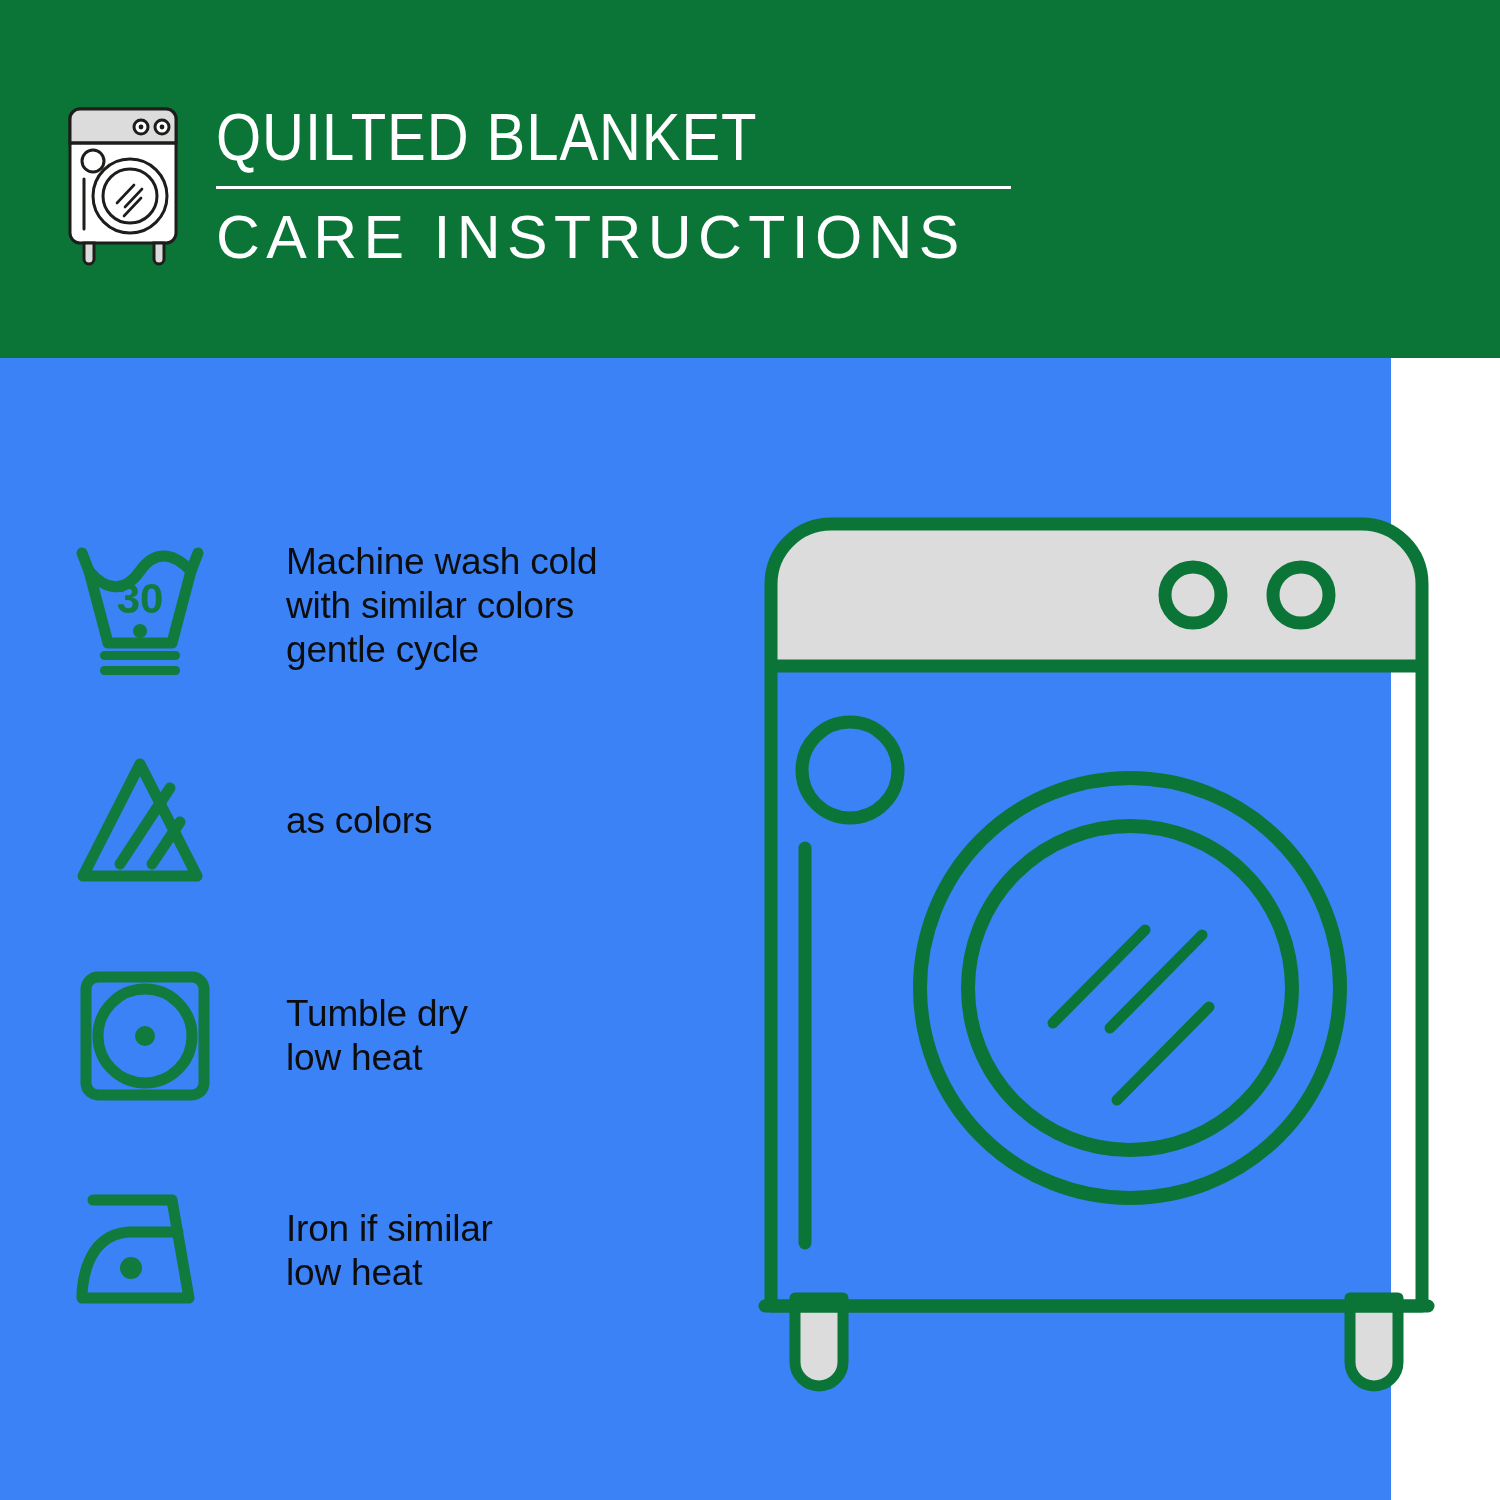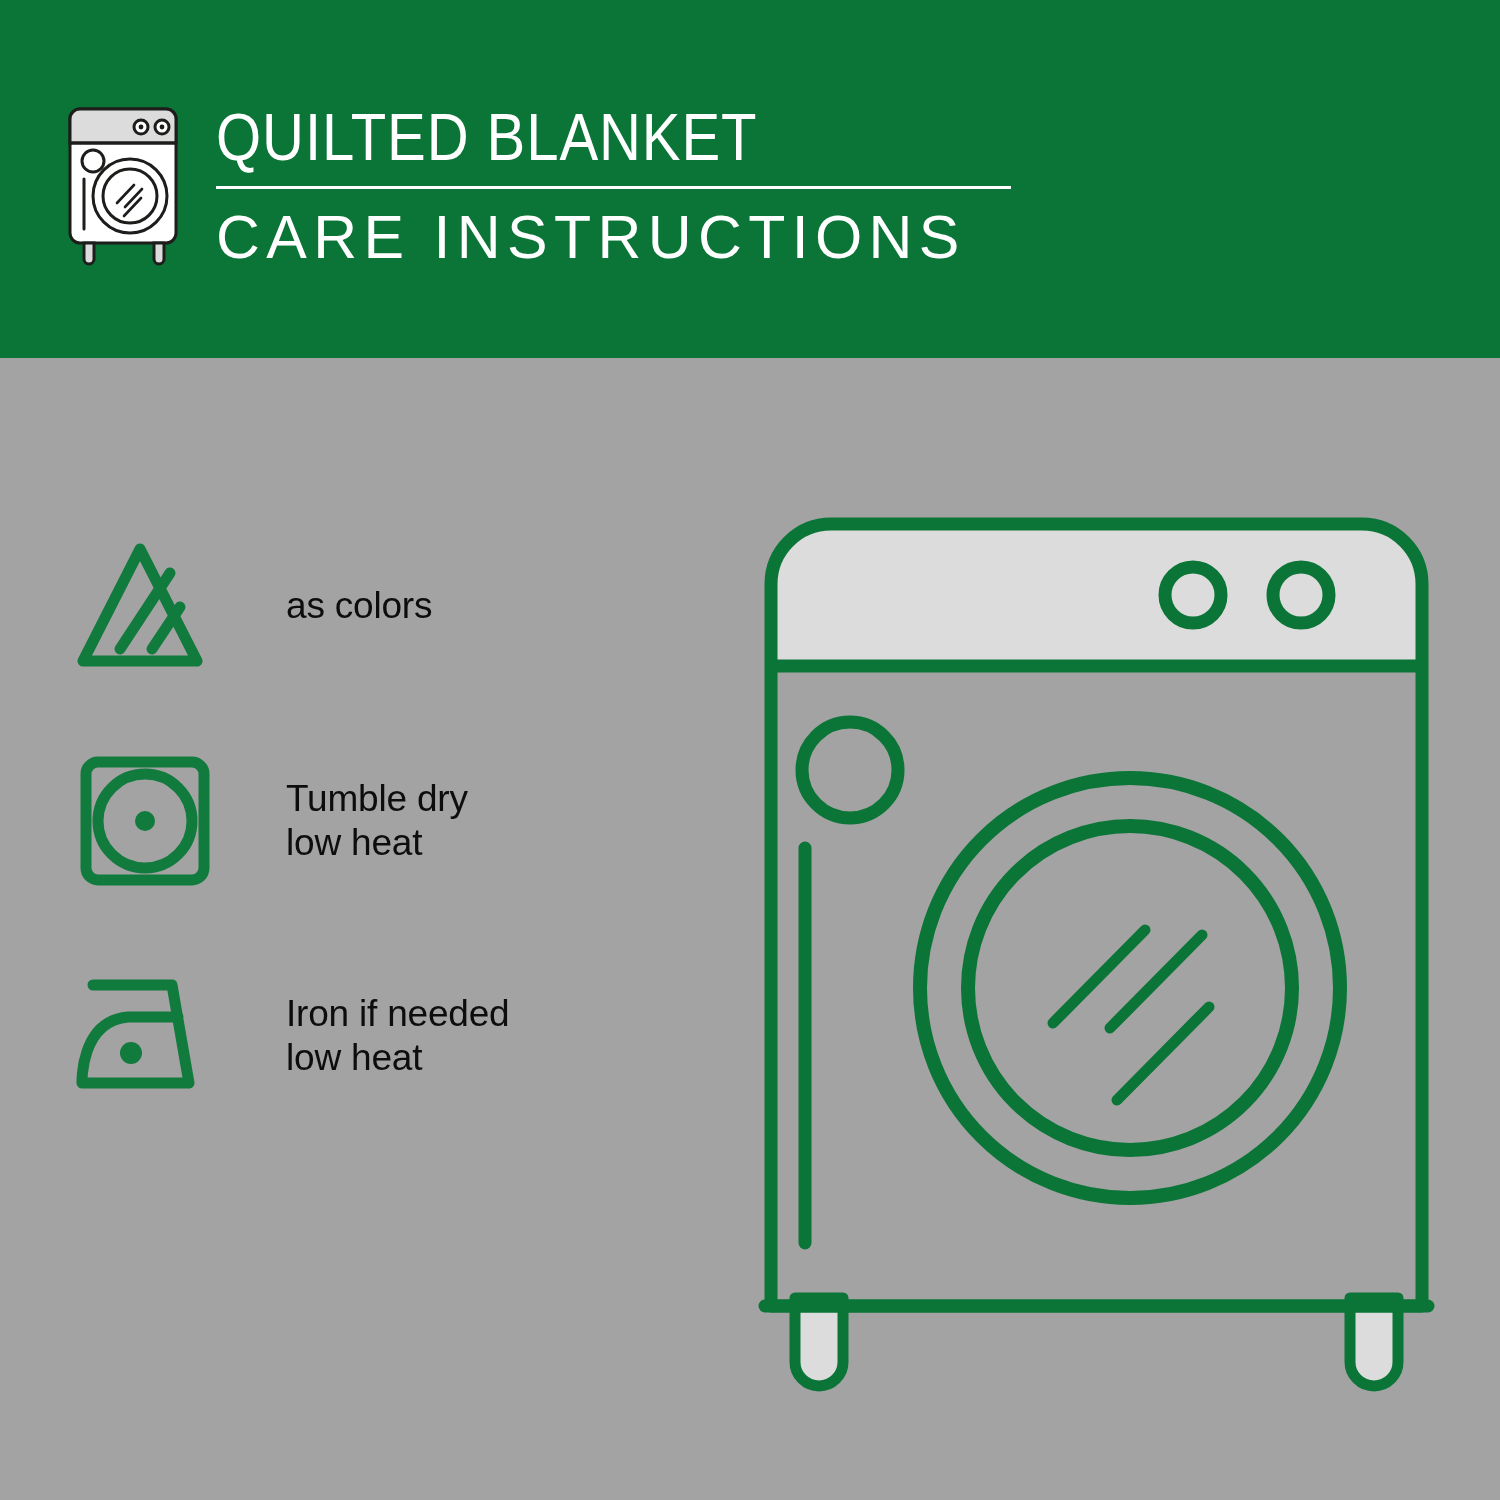--- a/index.html
+++ b/index.html
@@ -2,21 +2,21 @@
 <html><head>
 <meta charset="utf-8">
 <style>
   * { margin:0; padding:0; box-sizing:border-box; }
   html, body {
     width:1500px; height:1500px;
     background:#ffffff;
     font-family:"Liberation Sans", sans-serif;
     overflow:hidden;
   }
-  .page { position:relative; width:1500px; height:1500px; background:#a3a3a3; }
+  .page { position:relative; width:1391px; height:1500px; background:#3b82f6; }
 
   
   .header {
     position:absolute; left:0; top:0;
     width:1500px; height:358px;
     background:#0a7537;
   }
   .header-icon {
     position:absolute; left:62px; top:103px;
     width:130px; height:165px;
@@ -120,20 +120,39 @@
     <div class="title-block">
       <div class="title-main">QUILTED BLANKET</div>
       <div class="title-rule"></div>
       <div class="title-sub">CARE INSTRUCTIONS</div>
     </div>
 
   </div>
 
   <div class="care-list">
 
+    <div class="care-row">
+      <div class="care-icon">
+        <svg viewBox="0 0 180 150" width="180" height="150">
+          <g fill="none" stroke="#117a3d" stroke-width="11" stroke-linecap="round" stroke-linejoin="round">
+            <path d="M22 22 L29 40 C48 62 66 60 80 40 C94 20 112 20 131 40 L138 22"></path>
+            <path d="M29 40 L48 112 H112 L131 40"></path>
+          </g>
+          <text x="80" y="82" text-anchor="middle" font-family="'Liberation Sans', sans-serif" font-size="42" font-weight="bold" fill="#117a3d">30</text>
+          <circle cx="80" cy="100" r="7" fill="#117a3d"></circle>
+          <rect x="40" y="120" width="80" height="9" rx="4.5" fill="#117a3d"></rect>
+          <rect x="40" y="135" width="80" height="9" rx="4.5" fill="#117a3d"></rect>
+        </svg>
+      </div>
+      <div class="care-text">
+        <span class="ln">Machine wash cold</span>
+        <span class="ln">with similar colors</span>
+        <span class="ln">gentle cycle</span>
+      </div>
+    </div>
 
     <div class="care-row">
       <div class="care-icon">
         <svg viewBox="0 0 180 150" width="180" height="150">
           <g fill="none" stroke="#117a3d" stroke-width="11" stroke-linecap="round" stroke-linejoin="round">
             <path d="M80 18 L137 130 H23 Z"></path>
             <line x1="60" y1="118" x2="110" y2="42"></line>
             <line x1="92" y1="118" x2="120" y2="76"></line>
           </g>
         </svg>
@@ -160,21 +179,21 @@
     <div class="care-row">
       <div class="care-icon">
         <svg viewBox="0 0 180 150" width="180" height="150">
           <g fill="none" stroke="#117a3d" stroke-width="11" stroke-linecap="round" stroke-linejoin="round">
             <path d="M33 24 H112 L129 122 H22 C22 122 20 60 68 56 L118 56"></path>
           </g>
           <circle cx="71" cy="92" r="11" fill="#117a3d"></circle>
         </svg>
       </div>
       <div class="care-text">
-        <span class="ln">Iron if needed</span>
+        <span class="ln">Iron if similar</span>
         <span class="ln">low heat</span>
       </div>
     </div>
 
   </div>
 
   <div class="machine">
     <svg viewBox="0 0 720 925" width="720" height="925">
 
       <g>

